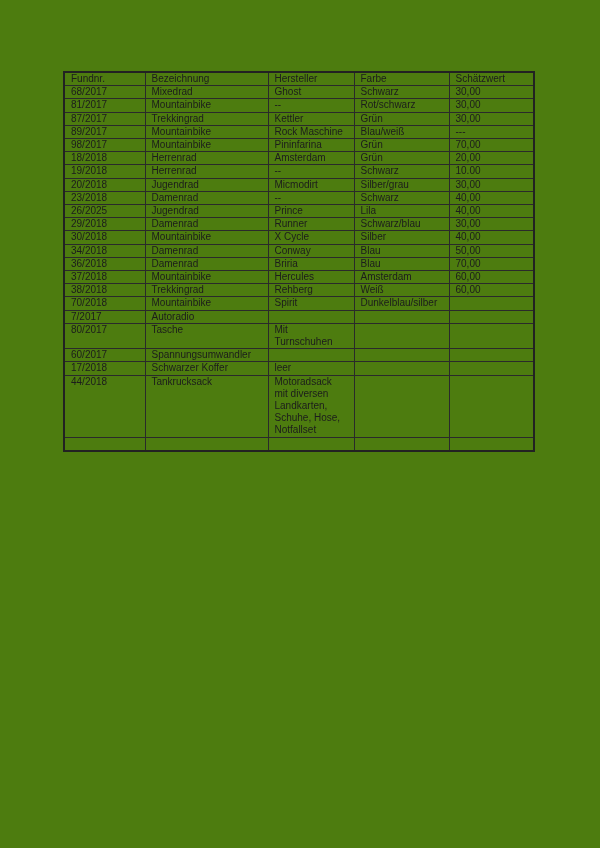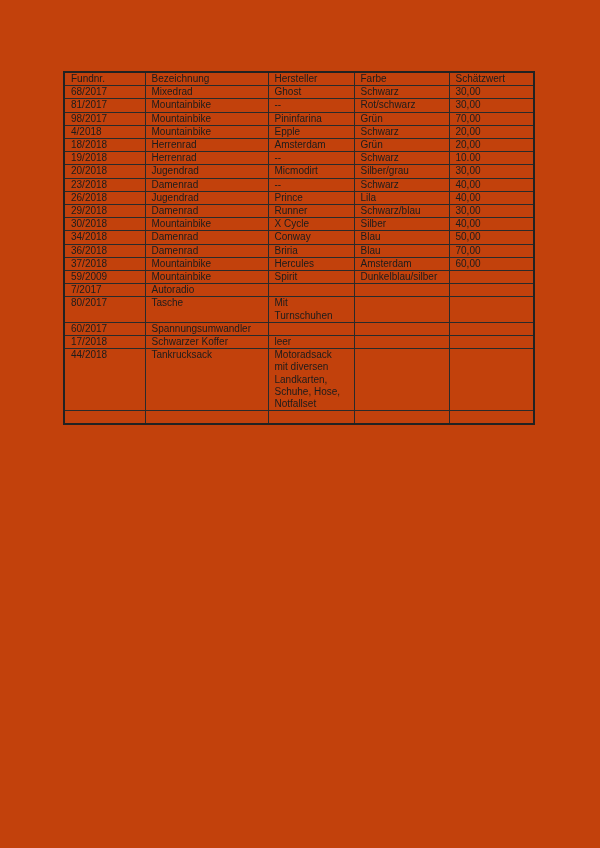--- a/index.html
+++ b/index.html
@@ -11,21 +11,21 @@
     height: 848px;
     background: #ffffff;
     font-family: "Liberation Sans", "DejaVu Sans", sans-serif;
     color: #1c1c1c;
     position: relative;
     overflow: hidden;
   }
   .doc-page {
     position: absolute;
     inset: 0;
-    background: #c2410c;
+    background: #4d7c0f;
   }
   table.found-items {
     position: absolute;
     left: 63px;
     top: 71px;
     width: 470px;
     border-collapse: collapse;
     table-layout: fixed;
     border: 2px solid #222222;
     font-size: 10px;
@@ -78,32 +78,39 @@
           <td>30,00</td>
         </tr>
         <tr>
           <td>81/2017</td>
           <td>Mountainbike</td>
           <td>--</td>
           <td>Rot/schwarz</td>
           <td>30,00</td>
         </tr>
         <tr>
+          <td>87/2017</td>
+          <td>Trekkingrad</td>
+          <td>Kettler</td>
+          <td>Grün</td>
+          <td>30,00</td>
+        </tr>
+        <tr>
+          <td>89/2017</td>
+          <td>Mountainbike</td>
+          <td>Rock Maschine</td>
+          <td>Blau/weiß</td>
+          <td>---</td>
+        </tr>
+        <tr>
           <td>98/2017</td>
           <td>Mountainbike</td>
           <td>Pininfarina</td>
           <td>Grün</td>
           <td>70,00</td>
-        </tr>
-        <tr>
-          <td>4/2018</td>
-          <td>Mountainbike</td>
-          <td>Epple</td>
-          <td>Schwarz</td>
-          <td>20,00</td>
         </tr>
         <tr>
           <td>18/2018</td>
           <td>Herrenrad</td>
           <td>Amsterdam</td>
           <td>Grün</td>
           <td>20,00</td>
         </tr>
         <tr>
           <td>19/2018</td>
@@ -120,21 +127,21 @@
           <td>30,00</td>
         </tr>
         <tr>
           <td>23/2018</td>
           <td>Damenrad</td>
           <td>--</td>
           <td>Schwarz</td>
           <td>40,00</td>
         </tr>
         <tr>
-          <td>26/2018</td>
+          <td>26/2025</td>
           <td>Jugendrad</td>
           <td>Prince</td>
           <td>Lila</td>
           <td>40,00</td>
         </tr>
         <tr>
           <td>29/2018</td>
           <td>Damenrad</td>
           <td>Runner</td>
           <td>Schwarz/blau</td>
@@ -162,21 +169,28 @@
           <td>70,00</td>
         </tr>
         <tr>
           <td>37/2018</td>
           <td>Mountainbike</td>
           <td>Hercules</td>
           <td>Amsterdam</td>
           <td>60,00</td>
         </tr>
         <tr>
-          <td>59/2009</td>
+          <td>38/2018</td>
+          <td>Trekkingrad</td>
+          <td>Rehberg</td>
+          <td>Weiß</td>
+          <td>60,00</td>
+        </tr>
+        <tr>
+          <td>70/2018</td>
           <td>Mountainbike</td>
           <td>Spirit</td>
           <td>Dunkelblau/silber</td>
           <td></td>
         </tr>
         <tr>
           <td>7/2017</td>
           <td>Autoradio</td>
           <td></td>
           <td></td>

